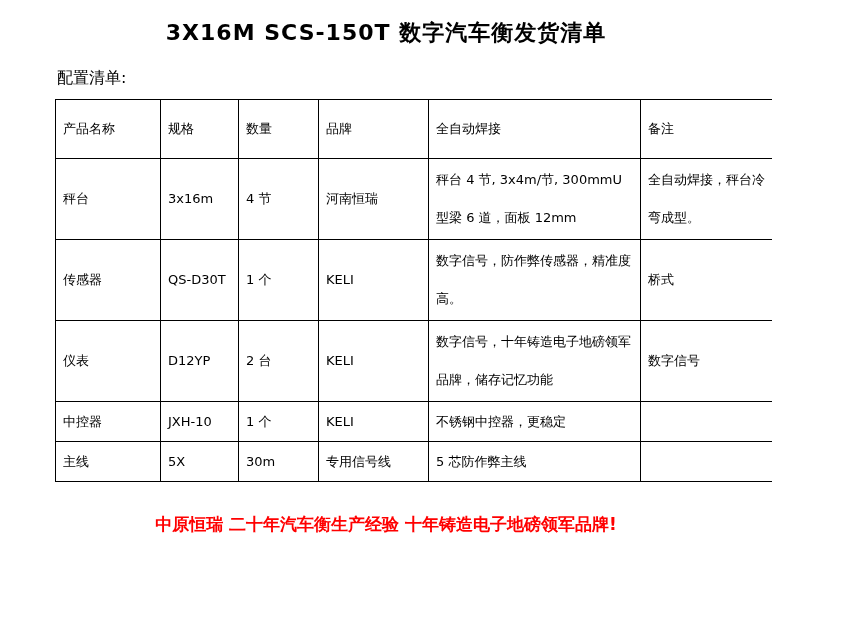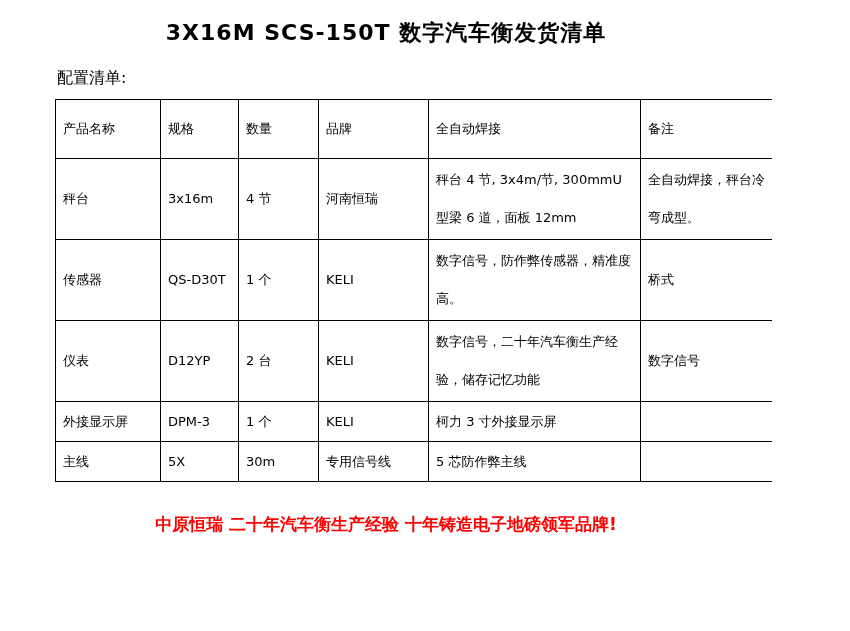--- a/index.html
+++ b/index.html
@@ -100,29 +100,29 @@
         <td>1 个</td>
         <td>KELI</td>
         <td>数字信号，防作弊传感器，精准度高。</td>
         <td>桥式</td>
       </tr>
       <tr class="tall3">
         <td>仪表</td>
         <td>D12YP</td>
         <td>2 台</td>
         <td>KELI</td>
-        <td>数字信号，二十年汽车衡生产经验，储存记忆功能</td>
+        <td>数字信号，十年铸造电子地磅领军品牌，储存记忆功能</td>
         <td>数字信号</td>
       </tr>
       <tr class="short">
-        <td>外接显示屏</td>
-        <td>DPM-3</td>
+        <td>中控器</td>
+        <td>JXH-10</td>
         <td>1 个</td>
         <td>KELI</td>
-        <td>柯力 3 寸外接显示屏</td>
+        <td>不锈钢中控器，更稳定</td>
         <td></td>
       </tr>
       <tr class="short">
         <td>主线</td>
         <td>5X</td>
         <td>30m</td>
         <td>专用信号线</td>
         <td>5 芯防作弊主线</td>
         <td></td>
       </tr>

